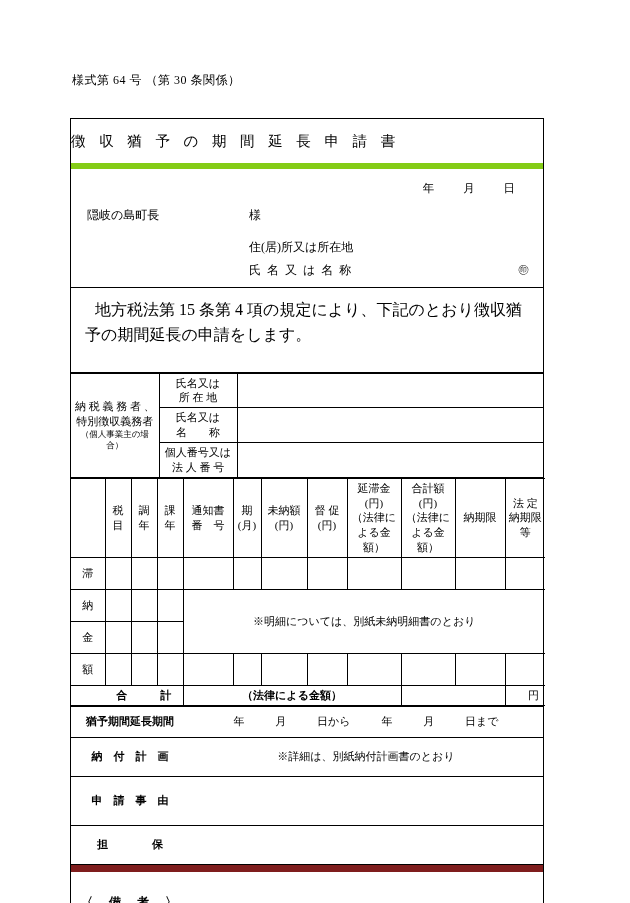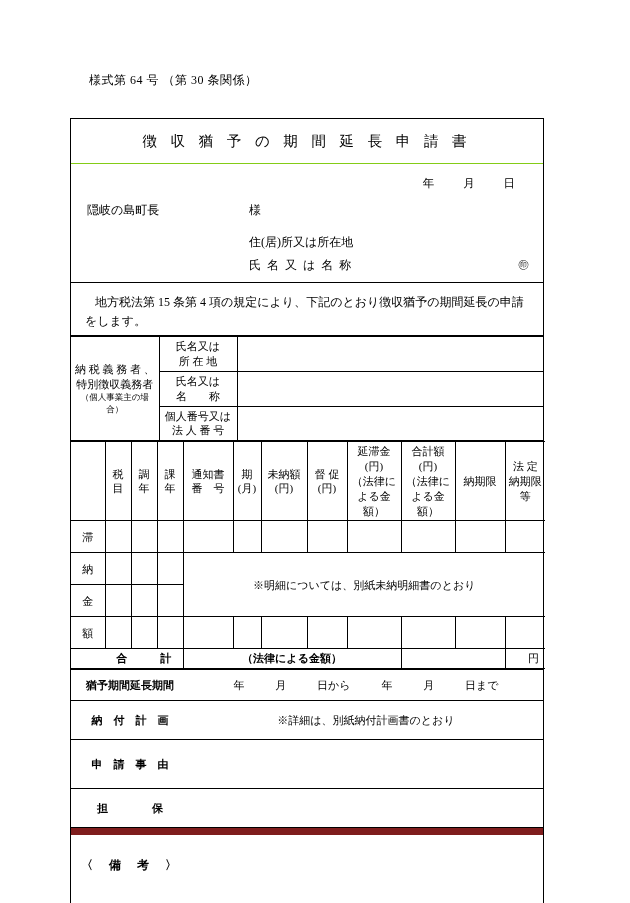--- a/index.html
+++ b/index.html
@@ -15,36 +15,35 @@
     position: relative;
   }
   .page {
     position: relative;
     width: 630px;
     height: 903px;
     box-sizing: border-box;
   }
   .form-no {
     position: absolute;
-    left: 89px;
+    left: 72px;
     top: 72px;
     font-size: 12px;
     letter-spacing: 0.5px;
   }
   .doc {
     position: absolute;
     left: 70px;
     top: 118px;
     width: 474px;
     border: 1px solid #000;
     box-sizing: border-box;
   }
   .title-box {
-    border-bottom: 1px solid #84cc16;
-    text-align: center;
+    border-bottom: 6px solid #84cc16;
     padding: 13px 0 12px 0;
     font-size: 14.5px;
     letter-spacing: 5px;
     font-weight: normal;
   }
   .head-block {
     border-bottom: 1px solid #000;
     padding: 0;
     position: relative;
     height: 118px;
@@ -84,22 +83,22 @@
     text-align: right;
   }
   .seal {
     position: absolute;
     right: 14px;
     top: 93px;
     font-size: 11px;
   }
   .lead {
     border-bottom: 1px solid #000;
-    padding: 10px 14px 5px 14px;
-    font-size: 12px;
+    padding: 10px 14px 24px 14px;
+    font-size: 16px;
     line-height: 1.55;
     text-indent: 10px;
   }
   table.grid {
     border-collapse: collapse;
     width: 100%;
     table-layout: fixed;
   }
   table.grid td {
     border: 1px solid #000;

